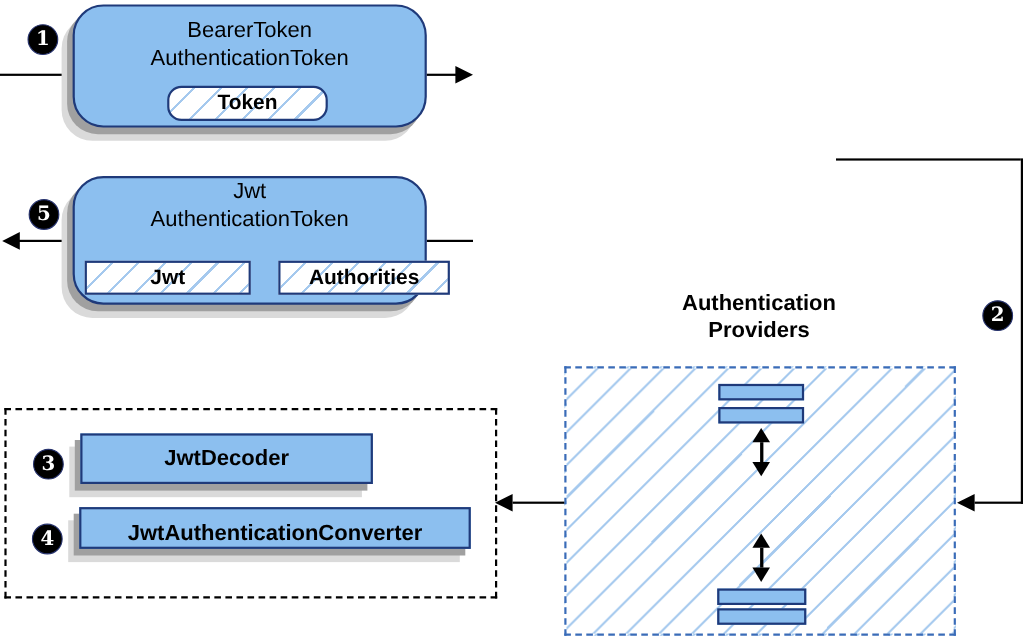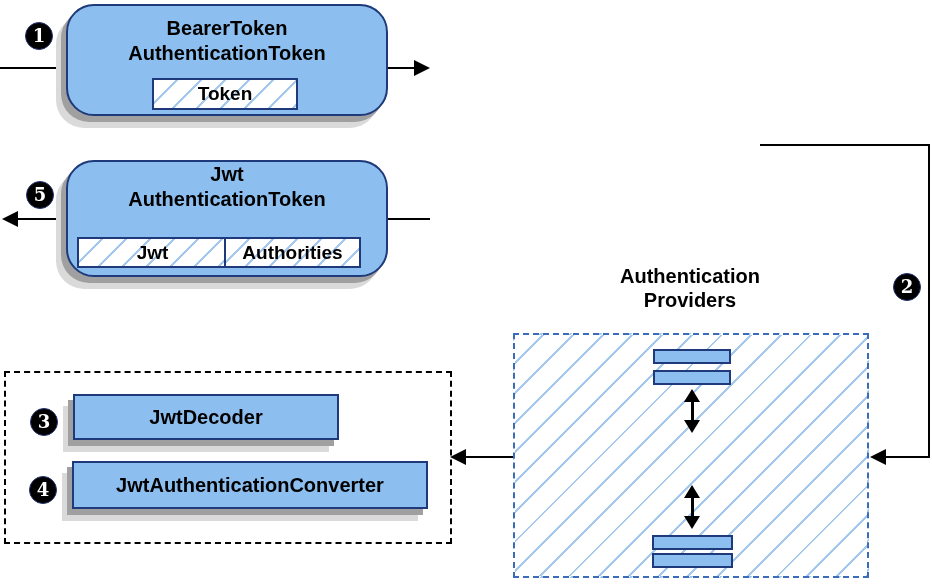--- a/index.html
+++ b/index.html
@@ -19,21 +19,21 @@
     font-family:"Liberation Sans","DejaVu Sans",sans-serif;color:#000;
   }
   .node{
     position:absolute;box-sizing:border-box;
     background:var(--node-fill);
     border:2px solid var(--node-border);
     box-shadow:-5px 6px 0 0 var(--shadow-dark),-10px 12px 0 0 var(--shadow-light);
     text-align:center;font-weight:bold;
   }
   .rounded{border-radius:28px;}
-  .node-title{font-size:20px;line-height:25px;font-weight:bold;}
+  .node-title{font-size:20px;line-height:25px;font-weight:normal;}
   .chip{
     position:absolute;box-sizing:border-box;
     background-color:#fff;
     background-image:repeating-linear-gradient(135deg,transparent 0 15px,var(--hatch-line) 15px 17px);
     border:2px solid var(--node-border);
     font-size:19px;font-weight:bold;text-align:center;
   }
   .hatch-big{
     background-color:#fff;
     background-image:repeating-linear-gradient(135deg,transparent 0 19px,var(--hatch-line) 19px 21px);
@@ -71,21 +71,21 @@
 <body>
 
 <div id="canvas">
 
   <div class="line" style="left:0;top:67px;width:66px;height:2px;"></div>
   <div class="badge" style="left:25px;top:22px;">1</div>
 
   <div class="node rounded" style="left:66px;top:4px;width:322px;height:112px;padding-top:10px;">
     <div class="node-title">BearerToken</div>
     <div class="node-title">AuthenticationToken</div>
-    <div class="chip" style="left:84px;top:72px;width:146px;height:32px;line-height:28px;">Token</div>
+    <div class="chip" style="left:84px;top:72px;width:146px;height:32px;line-height:28px;border-radius:13px;">Token</div>
   </div>
 
   <div class="line" style="left:388px;top:67px;width:28px;height:2px;"></div>
   <div class="tri tri-right" style="left:414px;top:60px;"></div>
 
 
   <div class="line" style="left:760px;top:144px;width:168px;height:2px;"></div>
   <div class="line" style="left:928px;top:144px;width:2px;height:314px;"></div>
   <div class="line" style="left:886px;top:456px;width:44px;height:2px;"></div>
   <div class="tri tri-left" style="left:870px;top:449px;"></div>
@@ -94,21 +94,21 @@
   <div class="line" style="left:388px;top:218px;width:42px;height:2px;"></div>
 
   <div class="line" style="left:16px;top:218px;width:50px;height:2px;"></div>
   <div class="tri tri-left" style="left:2px;top:211px;"></div>
   <div class="badge" style="left:26px;top:181px;">5</div>
 
   <div class="node rounded" style="left:66px;top:160px;width:322px;height:117px;">
     <div class="node-title">Jwt</div>
     <div class="node-title">AuthenticationToken</div>
     <div class="chip" style="left:9px;top:75px;width:151px;height:31px;line-height:27px;">Jwt</div>
-    <div class="chip" style="left:156px;top:75px;width:137px;height:31px;line-height:27px;">Authorities</div>
+    <div class="chip" style="left:185px;top:75px;width:156px;height:31px;line-height:27px;">Authorities</div>
   </div>
 
   <div class="label" style="left:590px;top:264px;width:200px;">
     <div>Authentication</div>
     <div>Providers</div>
   </div>
 
   <div class="dashed-blue hatch-big" style="left:513px;top:333px;width:356px;height:245px;">
     <div class="mini-bar" style="left:138px;top:14px;width:78px;height:15px;"></div>
     <div class="mini-bar" style="left:138px;top:35px;width:78px;height:15px;"></div>
@@ -132,15 +132,15 @@
 
   <div class="line" style="left:466px;top:456px;width:47px;height:2px;"></div>
   <div class="tri tri-left" style="left:450px;top:449px;"></div>
 
   <div class="dashed-black" style="left:4px;top:371px;width:448px;height:173px;"></div>
 
   <div class="badge" style="left:30px;top:408px;">3</div>
   <div class="node" style="left:73px;top:394px;width:266px;height:46px;line-height:42px;font-size:20px;">JwtDecoder</div>
 
   <div class="badge" style="left:29px;top:476px;">4</div>
-  <div class="node" style="left:72px;top:461px;width:356px;height:48px;line-height:44px;font-size:20px;">JwtAuthenticationConverter</div>
+  <div class="node" style="left:72px;top:461px;width:356px;height:38px;line-height:44px;font-size:20px;">JwtAuthenticationConverter</div>
 
 </div>
 
 </body></html>

